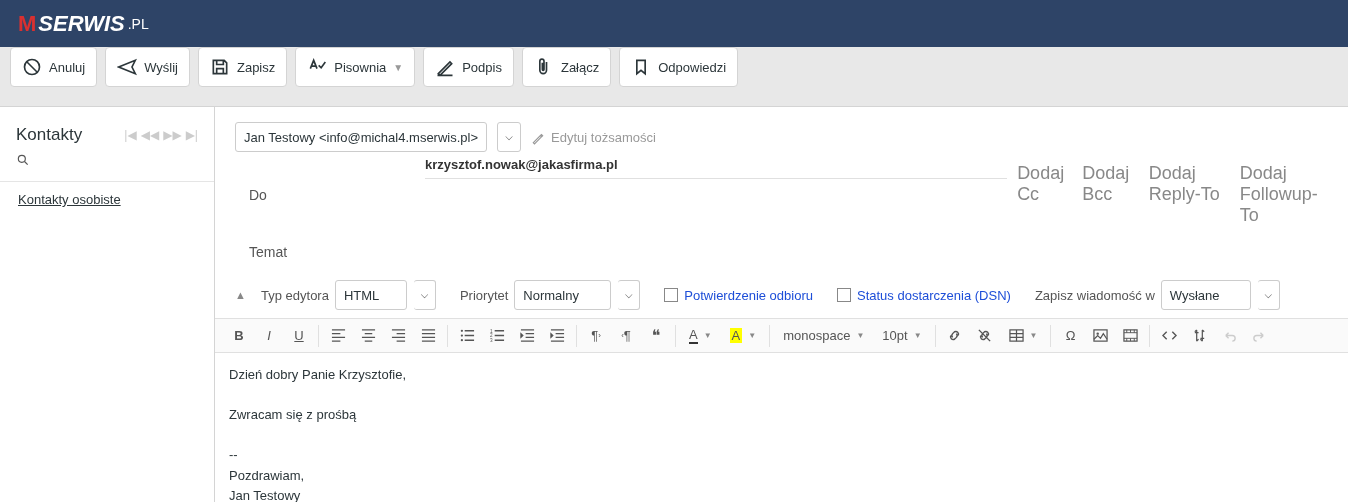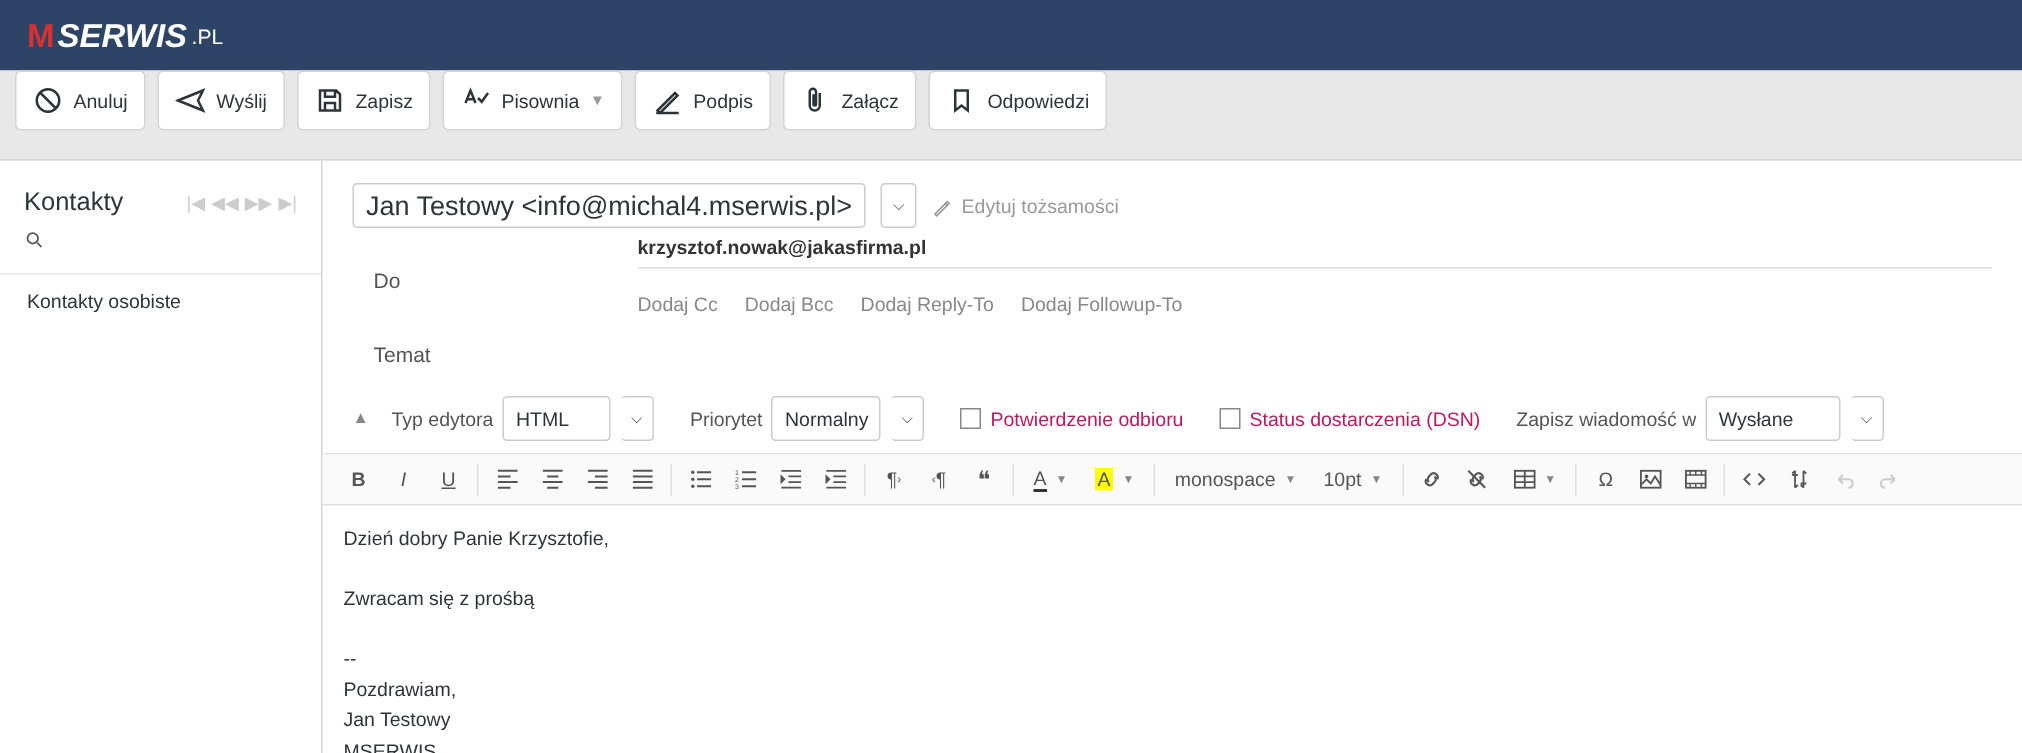--- a/index.html
+++ b/index.html
@@ -16,41 +16,41 @@
 .tb-btn .chev { color: #999; font-size: 10px; }
 
 .main { display: flex; height: calc(502px - 47px - 60px); }
 
 .sidebar { width: 215px; border-right: 1px solid #d4d4d4; padding-top: 18px; }
 .sidebar-head { display: flex; justify-content: space-between; align-items: center; padding: 0 16px; margin-bottom: 8px; }
 .sidebar-title { font-size: 17px; color: #2c363a; font-weight: normal; }
 .sidebar-nav { display: flex; gap: 4px; }
 .sidebar-nav span { color: #ccc; font-size: 12px; }
 .sidebar-search { padding: 0 16px 10px; }
-.sidebar-item { padding: 10px 18px; font-size: 13px; color: #2c363a; border-top: 1px solid #e5e5e5; cursor: pointer; }
+.sidebar-item { padding: 10px 18px; font-size: 13px; color: #2c363a; border-top: 1px solid #e5e5e5; cursor: pointer; text-decoration: underline; }
 
 .compose { flex: 1; }
 
 .fields { padding: 10px 0 0 0; }
 .frow { display: flex; align-items: center; min-height: 40px; padding: 0 20px; }
 .frow-label { width: 190px; font-size: 14px; color: #555; padding-left: 14px; }
 .frow-val { flex: 1; font-size: 13px; color: #2c363a; display: flex; align-items: center; gap: 10px; }
-.sel-box { border: 1px solid #ccc; border-radius: 3px; height: 30px; padding: 0 8px; display: flex; align-items: center; background: #fff; font-size: 18px; }
+.sel-box { border: 1px solid #ccc; border-radius: 3px; height: 30px; padding: 0 8px; display: flex; align-items: center; background: #fff; font-size: 13px; }
 .sel-drop { border: 1px solid #ccc; border-radius: 3px; width: 24px; height: 30px; display: flex; align-items: center; justify-content: center; cursor: pointer; font-size: 10px; color: #555; }
 .edit-id { color: #999; font-size: 13px; display: flex; align-items: flex-end; gap: 6px; cursor: pointer; }
 .to-val { font-size: 13px; font-weight: bold; color: #333; width: 100%; border-bottom: 1px solid #e0e0e0; padding-bottom: 6px; }
-.add-links { display: flex; gap: 18px; font-size: 13px; color: #888; padding: 6px 0; }
+.add-links { display: flex; gap: 18px; font-size: 18px; color: #888; padding: 6px 0; }
 .add-links span { cursor: pointer; }
 
 .opts { display: flex; align-items: center; gap: 6px; padding: 8px 20px; border-bottom: 1px solid #e0e0e0; }
 .opt-arrow { width: 20px; color: #888; font-size: 11px; cursor: pointer; }
 .opt-lbl { font-size: 13px; color: #555; }
 .opt-sel { border: 1px solid #ccc; border-radius: 3px; height: 30px; padding: 0 8px; display: flex; align-items: center; background: #fff; font-size: 13px; color: #2c363a; margin-right: 18px; }
 .opt-sel-drop { width: 22px; justify-content: center; color: #555; font-size: 10px; margin-left: -17px; border-left: none; margin-right: 18px; }
-.chk { display: flex; align-items: center; gap: 6px; font-size: 13px; color: #be185d; margin-right: 18px; }
+.chk { display: flex; align-items: center; gap: 6px; font-size: 13px; color: #1d4ed8; margin-right: 18px; }
 .chk-box { width: 14px; height: 14px; border: 1px solid #888; }
 
 .editor-toolbar { background: #fafafa; border-bottom: 1px solid #e0e0e0; height: 34px; display: flex; align-items: center; padding: 0 10px; gap: 2px; }
 .et-btn { width: 28px; height: 28px; display: flex; align-items: center; justify-content: center; color: #555; font-size: 13px; cursor: pointer; }
 .et-btn.wide { width: auto; padding: 0 8px; gap: 4px; }
 .et-sep { width: 1px; height: 22px; background: #e0e0e0; margin: 0 3px; }
 .et-btn svg { width: 15px; height: 15px; fill: #555; }
 .et-btn.dis svg { fill: #ccc; }
 .et-btn .sm-chev { font-size: 8px; color: #888; margin-left: 2px; }
 
@@ -146,21 +146,21 @@
           <div class="edit-id">
             <svg width="14" height="14" viewBox="0 0 24 24">
                 <path d="M4 20 L16 8 L18 10 L6 22 Z M16 8 l2 -2 l2 2 l-2 2" fill="none" stroke="#999" stroke-width="2"></path>
               </svg>
             <span>Edytuj tożsamości</span>
           </div>
         </div>
       </div>
       <div class="frow">
         <div class="frow-label">Do</div>
-        <div class="frow-val" style="flex-direction:column;align-items:flex-start;">
+        <div class="frow-val" style="flex-direction:row;align-items:flex-start;">
           <div class="to-val">krzysztof.nowak@jakasfirma.pl</div>
           <div class="add-links">
             <span>Dodaj Cc</span>
             <span>Dodaj Bcc</span>
             <span>Dodaj Reply-To</span>
             <span>Dodaj Followup-To</span>
           </div>
         </div>
       </div>
       <div class="frow">
@@ -171,21 +171,21 @@
       </div>
     </div>
 
     <div class="opts">
       <span class="opt-arrow">▲</span>
       <span class="opt-lbl">Typ edytora</span>
       <div class="opt-sel" style="width:72px;">HTML</div>
       <div class="sel-drop opt-sel-drop">⌵</div>
 
       <span class="opt-lbl">Priorytet</span>
-      <div class="opt-sel" style="width:73px;">Normalny</div>
+      <div class="opt-sel" style="width:97px;">Normalny</div>
       <div class="sel-drop opt-sel-drop">⌵</div>
 
       <label class="chk">
           <span class="chk-box"></span>
           <span>Potwierdzenie odbioru</span>
         </label>
       <label class="chk">
           <span class="chk-box"></span>
           <span>Status dostarczenia (DSN)</span>
         </label>

